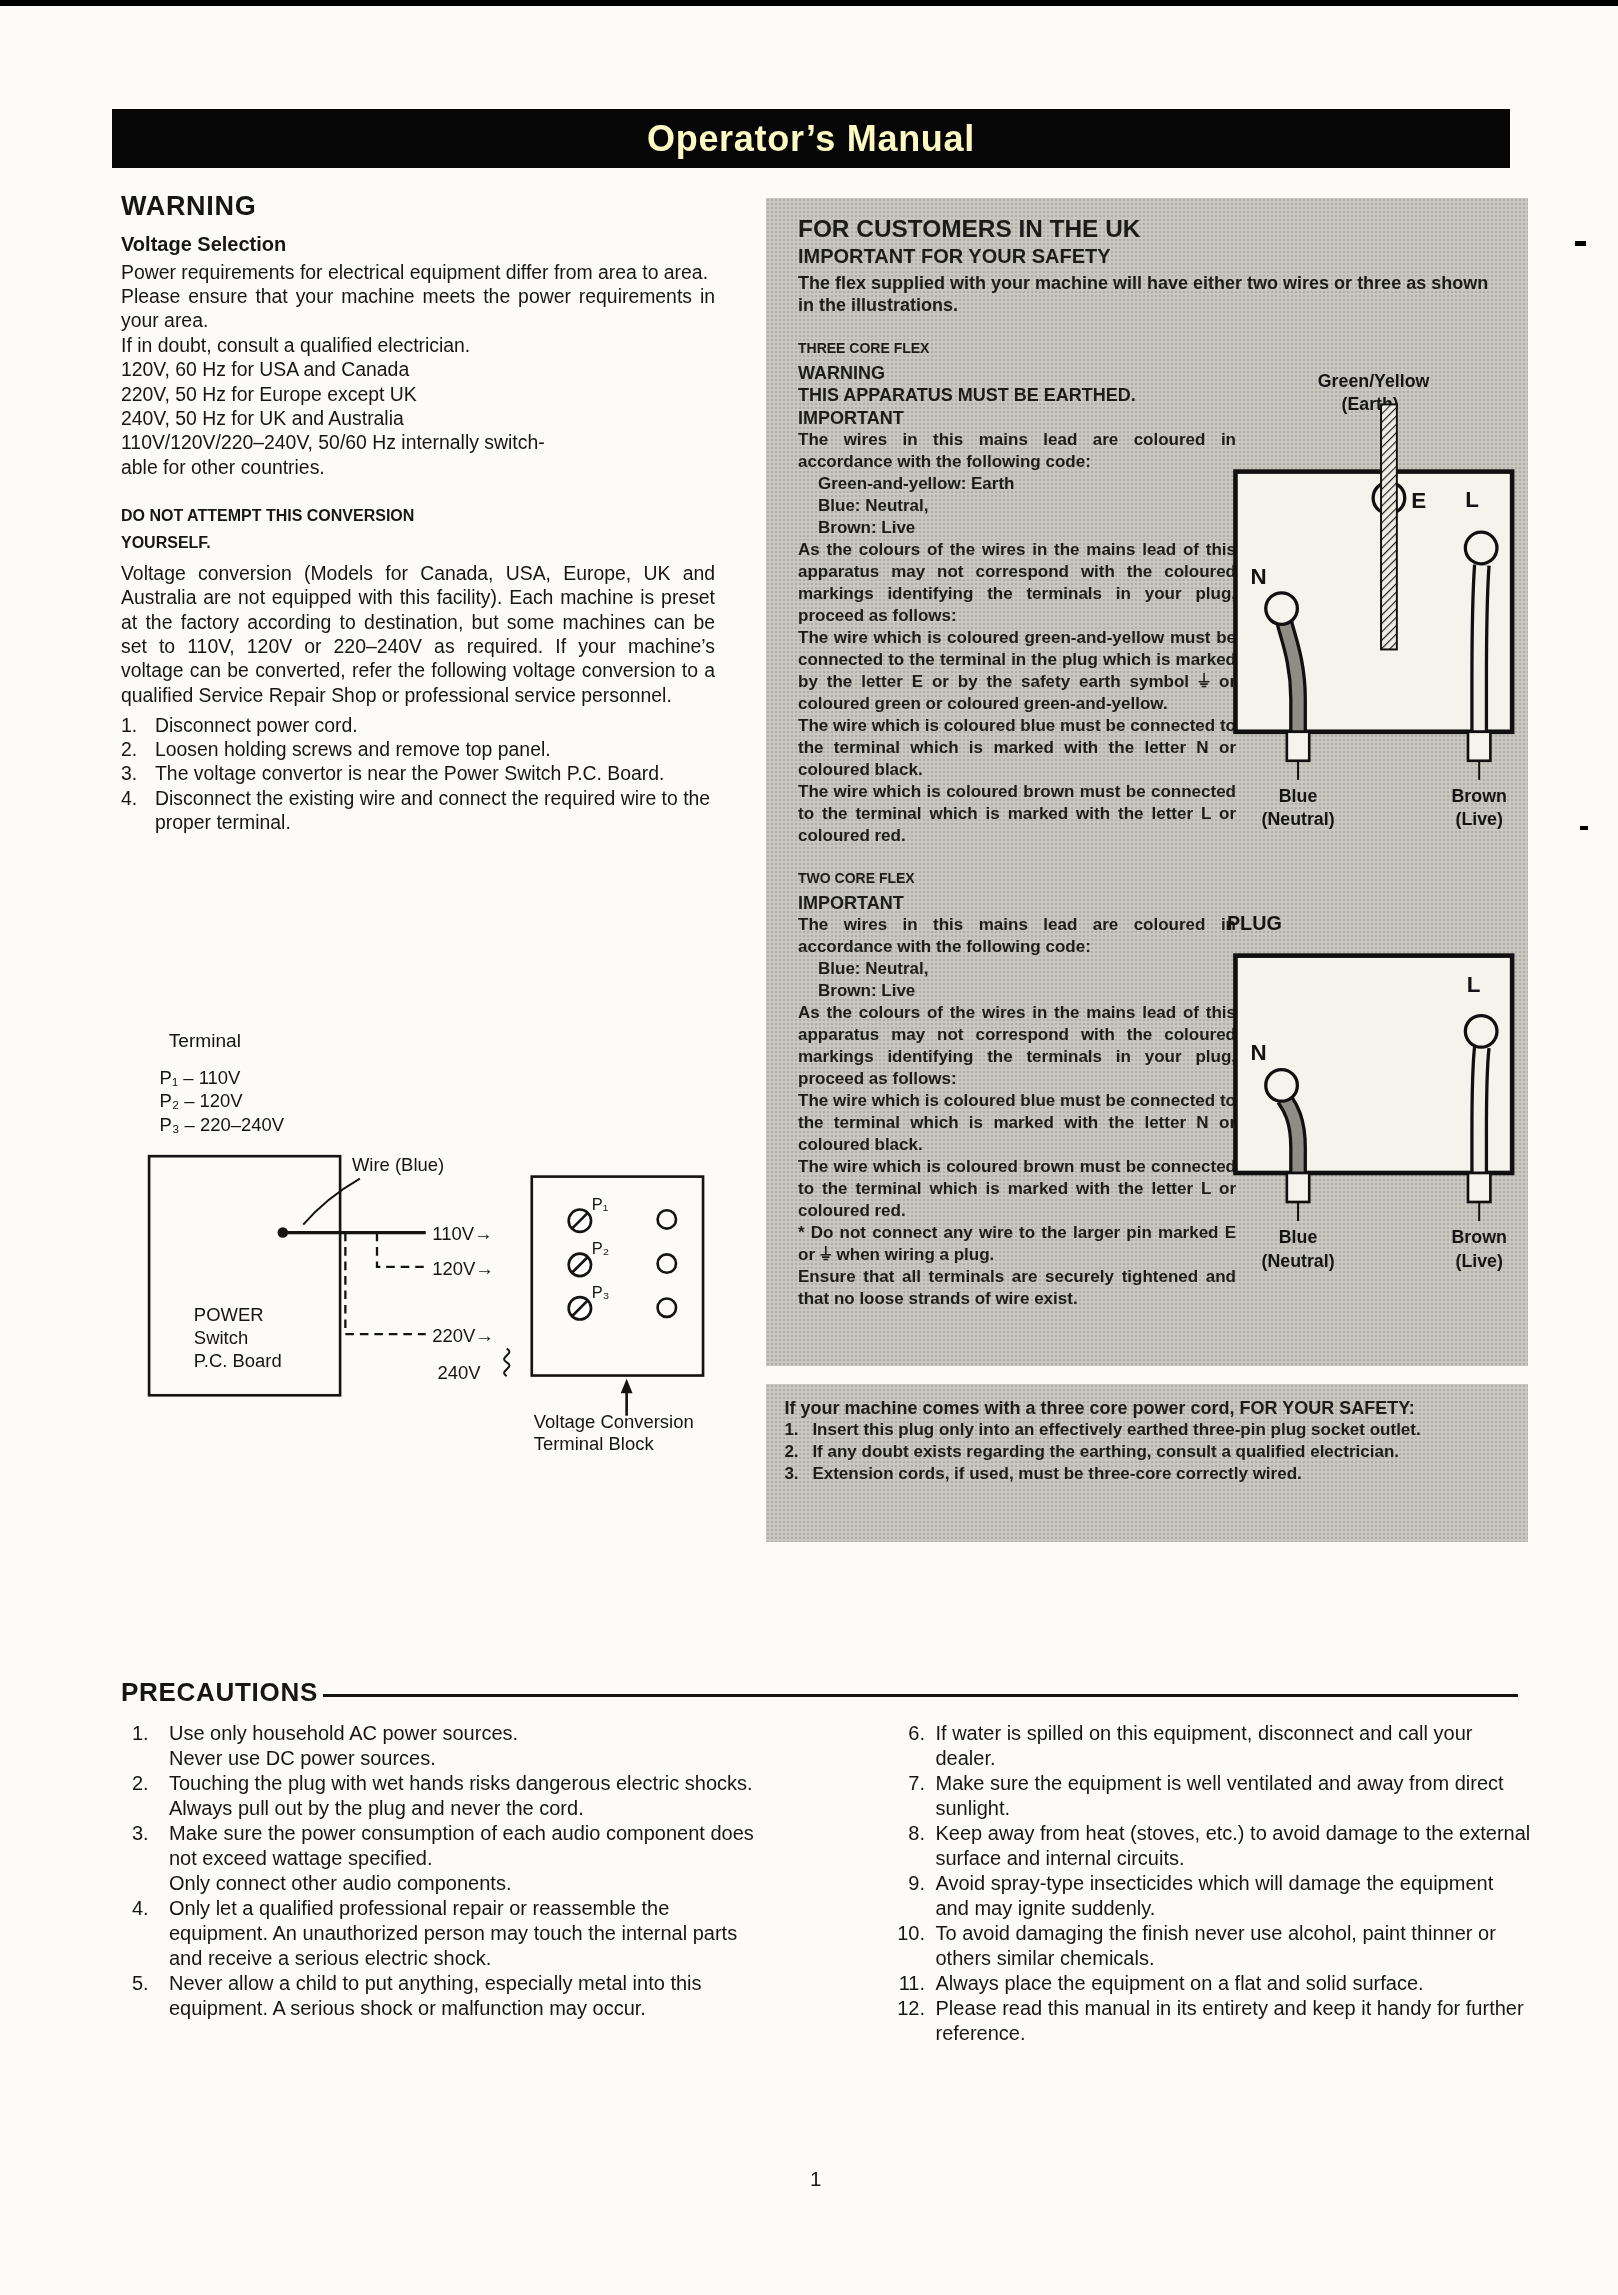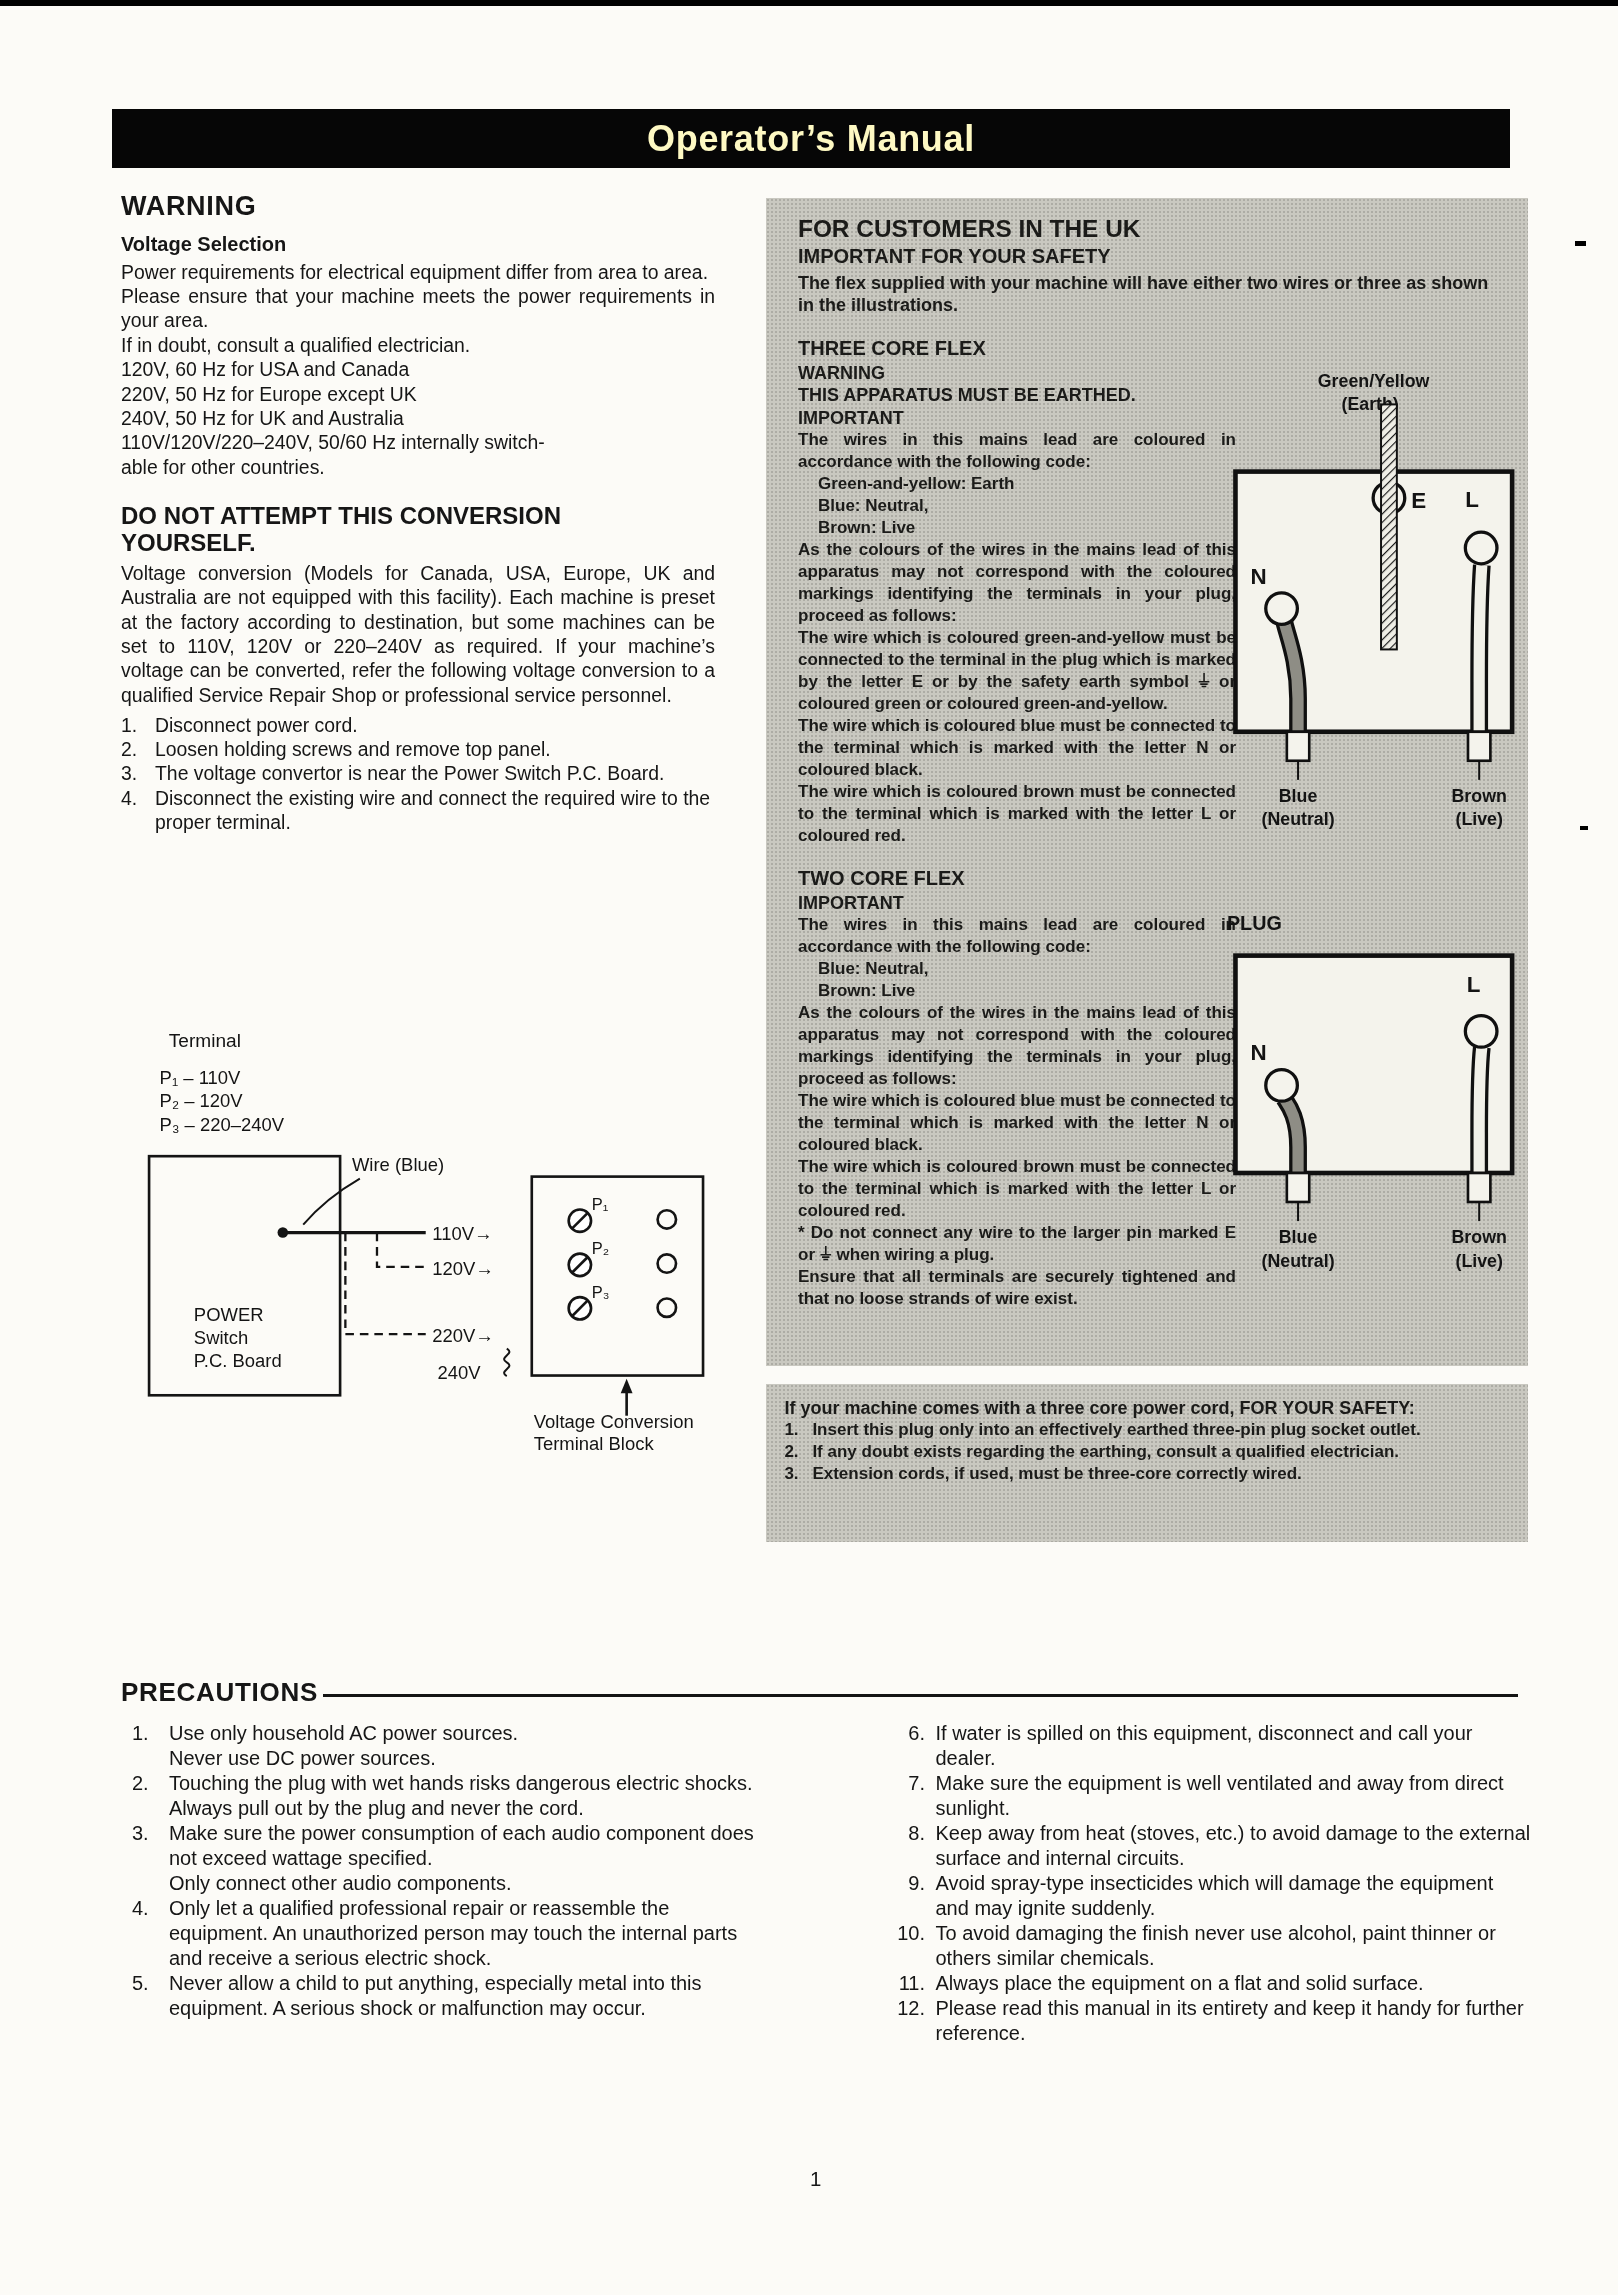--- a/index.html
+++ b/index.html
@@ -14,42 +14,42 @@
   .header-bar{position:absolute;left:112px;top:109px;width:1398px;height:59px;
     background:#060606;display:flex;align-items:center;justify-content:center}
   .header-title{color:#fef9c3;font-size:36px;font-weight:bold;letter-spacing:0.7px}
 
   
   .left-col{position:absolute;left:121px;top:191px;width:594px}
   .h-warning{font-size:27px;font-weight:bold;letter-spacing:0.7px;margin:0 0 10.5px}
   .h-sub{font-size:20px;font-weight:bold;margin:0 0 4px}
   p.jt{font-size:19.4px;line-height:24.4px;text-align:justify;margin:0}
   p.vl{font-size:19.4px;line-height:24.4px;margin:0;white-space:pre-line}
-  .h-conv{font-size:24px;font-weight:bold;line-height:27px;margin:22.4px 0 5.3px;white-space:pre-line}
+  .h-conv{font-size:16px;font-weight:bold;line-height:27px;margin:22.4px 0 5.3px;white-space:pre-line}
   .numlist{margin-top:5.3px}
   .numitem{display:flex;font-size:19.4px;line-height:24.4px}
   .numitem .num{flex:none;width:34px}
   .numitem .txt{flex:1}
 
   
   .diagram-left{position:absolute;left:128px;top:1023px}
   svg text{fill:#141414}
 
   
   .uk-panel{position:absolute;left:766px;top:198px;width:762px;height:1168px;
     background-color:#c9c8c0;
     background-image:radial-gradient(rgba(70,70,64,.22) 0.7px,rgba(0,0,0,0) 1.1px);
     background-size:4px 4px;
     padding:16px 32px;box-sizing:border-box;overflow:hidden;
     font-weight:bold;color:#1b1b19}
   .uk-title{font-size:24.4px;line-height:30px}
   .uk-sub{font-size:20px;line-height:25px}
   .uk-intro{font-size:18px;line-height:22.4px;margin-top:3px}
   .uk-col{width:438px;margin-top:17px;font-size:17px;line-height:22px}
-  .uk-col .sec-title{font-size:20px;line-height:28px}
+  .uk-col .sec-title{font-size:14px;line-height:28px}
   .uk-col .bline{line-height:22.4px;font-size:18px}
   .uk-col .indent{padding-left:20px}
   .uk-col p{margin:0;text-align:justify}
   .plug-svg{position:absolute}
   .plug3{left:453px;top:168px}
   .plug2{left:453px;top:708px}
 
   
   .aus-panel{position:absolute;left:766px;top:1384px;width:762px;height:158px;
     background-color:#c9c8c0;

